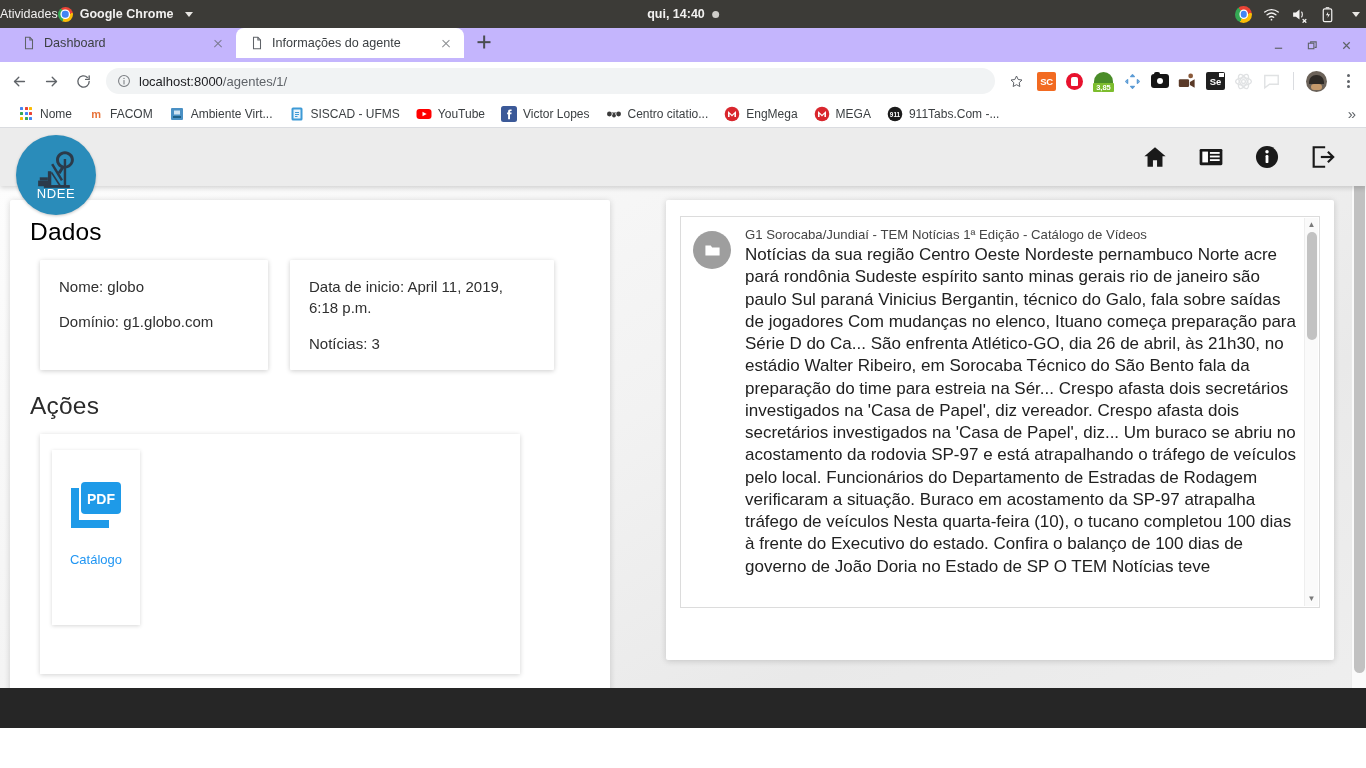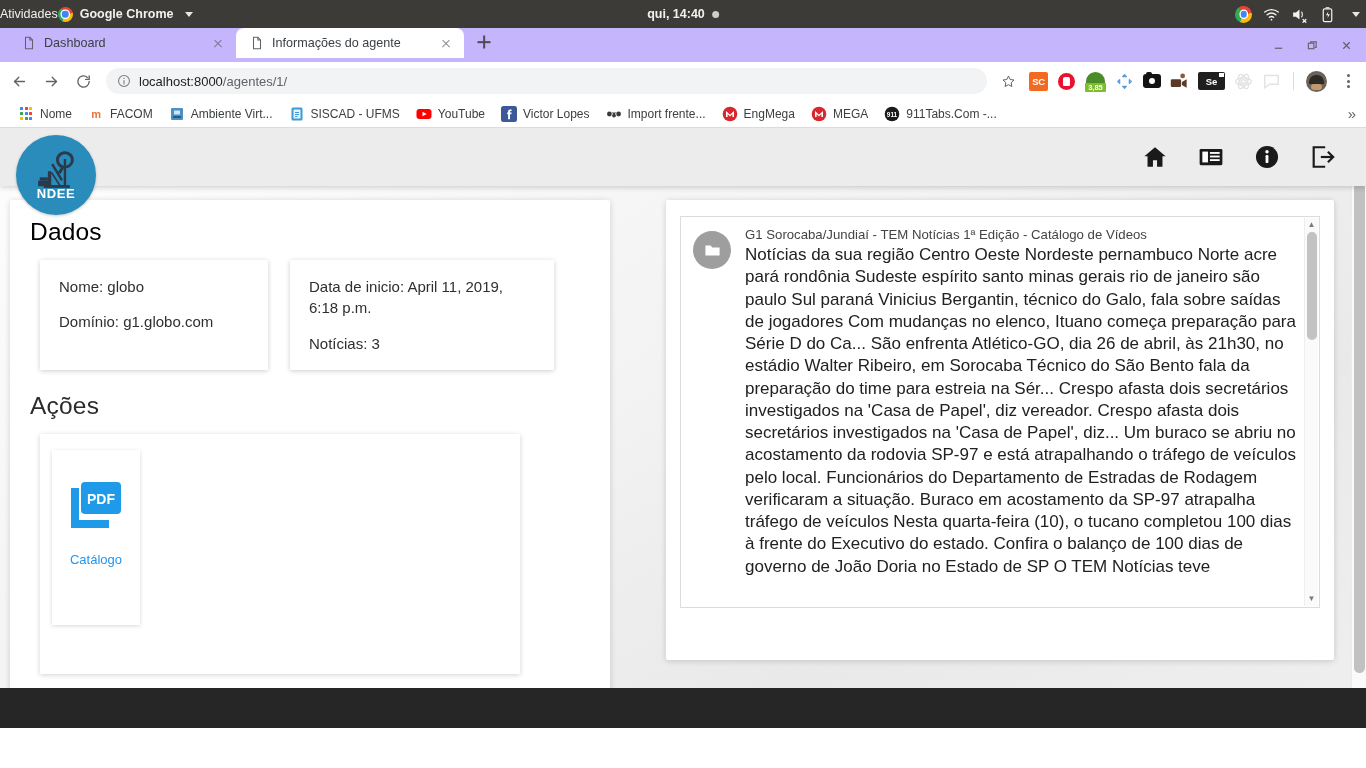--- a/index.html
+++ b/index.html
@@ -103,21 +103,21 @@
   .ext-badge { position:relative; width:21px; height:19px; }
   .ext-badge .hill { position:absolute; left:1px; top:0px; width:19px; height:12px; background:#4a8c28; border-radius: 10px 10px 0 0; }
   .ext-badge .lbl { position:absolute; left:0; bottom:-1px; width:21px; height:9px; background:#7dbd2e; color:#fff;
                     font-size:7.5px; line-height:9px; text-align:center; font-weight:700; border-radius:1px;}
   .ext-move svg { width:17px; height:17px; }
   .ext-cam { width:18px; height:14px; background:#141414; border-radius:3px; position:relative;}
   .ext-cam::before { content:''; position:absolute; left:50%; top:50%; transform:translate(-50%,-50%);
                      width:6px;height:6px;border-radius:50%;background:#fff;}
   .ext-cam::after { content:''; position:absolute; left:3px; top:-2.5px; width:6px;height:3px;background:#141414;border-radius:2px 2px 0 0;}
   .ext-vid { width:19px;height:16px; position:relative;}
-  .ext-se { width:27px; height:18px; background:#1f1f1f; color:#fff; font-size:9.5px; font-weight:700;
+  .ext-se { width:19px; height:18px; background:#1f1f1f; color:#fff; font-size:9.5px; font-weight:700;
             display:flex; align-items:center; justify-content:center; border-radius:2px; position:relative;}
   .ext-se::after{content:''; position:absolute; right:1px; top:1px; width:5px;height:4px;background:#fff;}
   .ext-dim { opacity:.3; }
   .ext-sep { width:1px; height:18px; background:#dadce0; margin: 0 3px; }
   .ext-avatar { width:21px;height:21px;border-radius:50%;background:#6b6259; position:relative; overflow:hidden;}
   .ext-avatar::before{content:'';position:absolute;left:3px;top:4px;width:15px;height:9px;background:#2e2a26;border-radius:7px 7px 0 0;}
   .ext-avatar::after{content:'';position:absolute;left:5px;bottom:2px;width:11px;height:6px;background:#c49a6c;border-radius:3px;}
   .kebab { width: 24px; height:26px; display:flex; flex-direction:column; align-items:center; justify-content:center; gap:2.5px; }
   .kebab i { width:3px;height:3px;border-radius:50%;background:#5f6368;display:block; }
 
@@ -145,21 +145,21 @@
     box-shadow: 0 2px 5px rgba(0,0,0,.16);
     display:flex; align-items:center; justify-content:flex-end;
     padding-right: 30px; z-index: 5;
   }
   .logo {
     position:absolute; left: 16px; top: 7px; width: 80px; height: 80px; border-radius:50%;
     background:#2a8cba; display:flex; flex-direction:column; align-items:center; justify-content:center;
     box-shadow: 0 1px 3px rgba(0,0,0,.22); z-index: 7;
   }
   .logo svg { width: 52px; height: 44px; margin-top:-2px; }
-  .logo .nm { color:#fff; font-size:13px; font-weight:700; letter-spacing:.6px; margin-top:-6px; }
+  .logo .nm { color:#fff; font-size:13px; font-weight:400; letter-spacing:.6px; margin-top:-6px; }
   .nav-icons { display:flex; align-items:center; gap: 30px; }
   .nav-ico { width: 26px; height: 26px; display:flex; align-items:center; justify-content:center; }
   .nav-ico svg { width:100%; height:100%; }
 
   .content {
     position:absolute; left:0; top:58px; width: 1351px; height: 542px;
     background: linear-gradient(150deg,#fdfdfd 0%, #f2f2f2 45%, #e9e9e9 72%, #efefef 100%);
     padding: 14px 16px 0 10px;
     display:flex; gap: 56px; align-items:flex-start;
   }
@@ -432,21 +432,21 @@
   </div>
   <div class="bm">
     <span class="bm-ico">
       <svg viewBox="0 0 16 16" fill="#3b3b3b">
           <circle cx="3.4" cy="8" r="2.4"></circle>
           <circle cx="12.6" cy="8" r="2.4"></circle>
           <circle cx="8" cy="9.6" r="1.9"></circle>
           <path d="M5.4 6.4l2.6 2.2 2.6-2.2z"></path>
         </svg>
     </span>
-    <span>Import frente...</span>
+    <span>Centro citatio...</span>
   </div>
   <div class="bm">
     <span class="bm-ico">
       <svg viewBox="0 0 16 16">
           <circle cx="8" cy="8" r="7.3" fill="#d9272e"></circle>
           <path d="M4 11V5l4 3.8L12 5v6h-1.6V8.1L8 10.4 5.6 8.1V11z" fill="#fff"></path>
         </svg>
     </span>
     <span>EngMega</span>
   </div>

